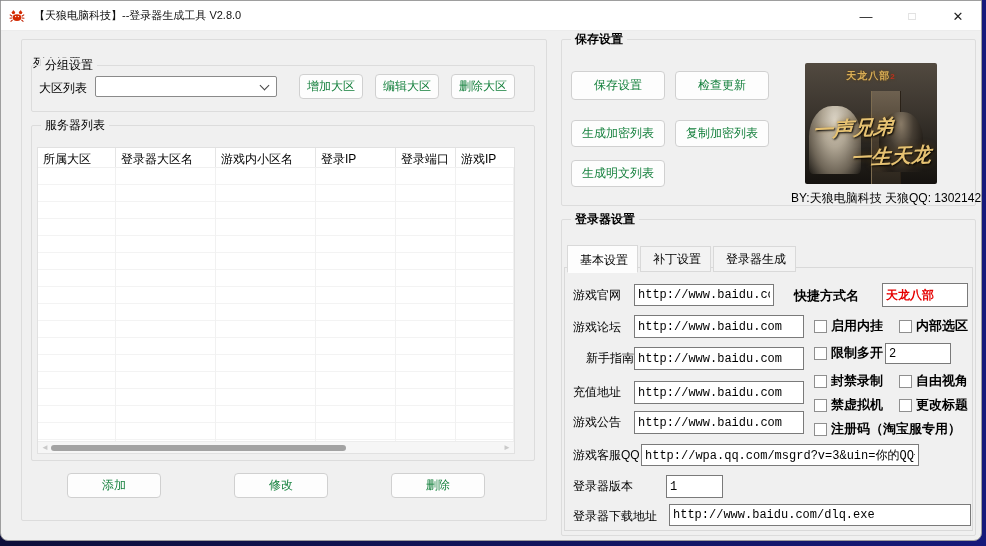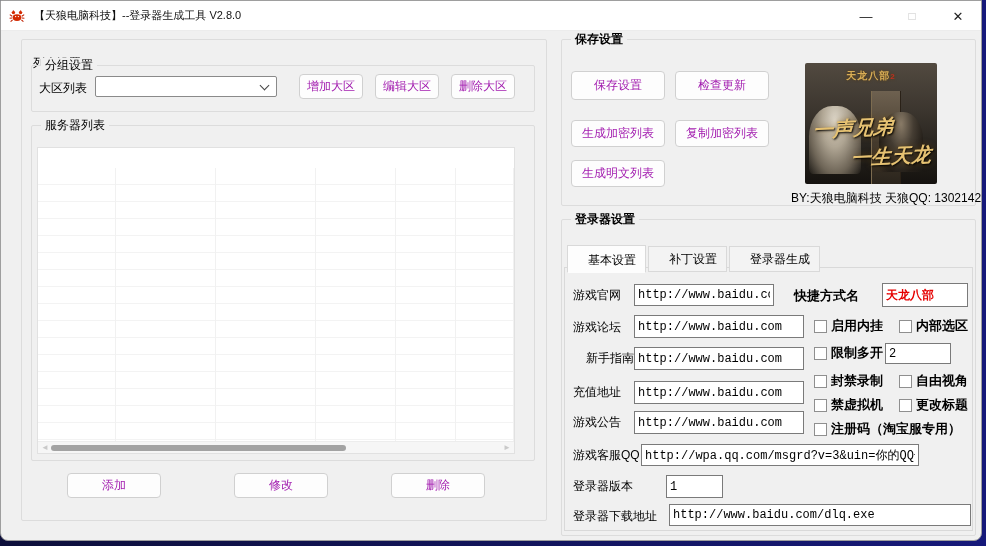--- a/index.html
+++ b/index.html
@@ -12,40 +12,40 @@
   .app-icon { margin-left:8px; width:16px; height:16px; }
   .title-text { margin-left:9px; font-size:11px; color:#111; }
   .wctrls { position:absolute; right:0; top:0; height:30px; display:flex; }
   .wctrl { width:46px; height:30px; display:flex; align-items:center; justify-content:center;
            font-size:13px; color:#222; cursor:pointer; }
   .wctrl.max { color:#c9c9c9; font-size:12px; }
   .grp { position:absolute; border:1px solid #dcdcdc; border-radius:2px; }
   .glabel { position:absolute; font-size:12px; color:#000; background:#f0f0f0; padding:0 4px; line-height:14px; }
   .glabel.b { font-weight:bold; }
   .btn { position:absolute; background:#fdfdfd; border:1px solid #d0d0d0; border-radius:4px;
-         font-size:12px; color:#a21caf; display:flex; align-items:center; justify-content:center; cursor:pointer; }
+         font-size:12px; color:#15803d; display:flex; align-items:center; justify-content:center; cursor:pointer; }
   .lbl { position:absolute; font-size:12px; color:#000; line-height:15px; white-space:nowrap; }
   .blbl { position:absolute; font-size:13px; font-weight:bold; color:#000; line-height:16px; white-space:nowrap; }
   .inp { position:absolute; background:#fff; border:1px solid #7a7a7a; font-family:"Liberation Mono", monospace;
          font-size:12px; color:#000; padding:0 3px; outline:none; }
   .sel { position:absolute; background:#fff; border:1px solid #8a8a8a; border-radius:2px; }
   .sel .chev { position:absolute; right:8px; top:5px; width:7px; height:7px;
                border-right:1.4px solid #444; border-bottom:1.4px solid #444; transform:rotate(45deg); }
   .cbox { position:absolute; width:13px; height:13px; background:#fff; border:1px solid #8f8f8f; cursor:pointer; }
   .table { position:absolute; left:36px; top:146px; width:478px; height:307px; background:#fff; border:1px solid #e1e1e1; }
   .thead { display:flex; height:20px; border-bottom:1px solid #f0f0f0; }
   .th { font-size:12px; color:#000; padding:3px 0 0 5px; border-right:1px solid #e5e5e5; overflow:hidden; white-space:nowrap; }
   .tbody { position:absolute; left:0; top:20px; right:0; bottom:12px; cursor:default;
            background-image:repeating-linear-gradient(to bottom, transparent 0, transparent 16px, #f3f3f3 16px, #f3f3f3 17px); }
   .tbody .vline { position:absolute; top:0; bottom:0; width:1px; background:#f1f1f1; }
   .hscroll { position:absolute; left:0; bottom:0; width:100%; height:12px; background:#f6f6f6; border-top:1px solid #ededed; }
   .hscroll .arrow { position:absolute; top:1px; font-size:8px; color:#c9c9c9; line-height:10px; }
   .hscroll .thumb { position:absolute; left:13px; top:3px; width:295px; height:6px; background:#a3a3a3; border-radius:3px; cursor:grab; }
   .tabs { position:absolute; left:566px; top:244px; display:flex; align-items:flex-end; z-index:2; }
-  .tab { font-size:12px; color:#000; padding:4px 9px 3px 20px; border:1px solid #d9d9d9; background:#f3f3f3;
+  .tab { font-size:12px; color:#000; padding:4px 9px 3px 12px; border:1px solid #d9d9d9; background:#f3f3f3;
          margin-right:2px; cursor:pointer; }
   .tab.active { background:#fdfdfd; padding-top:6px; border-bottom:1px solid #fdfdfd; margin-bottom:-1px; }
   .panel { position:absolute; left:563px; top:266px; width:409px; height:264px; border:1px solid #d9d9d9; z-index:1; }
   .note { position:absolute; font-size:12px; white-space:nowrap; }
   .banner { position:absolute; left:804px; top:62px; width:132px; height:121px; overflow:hidden; border-radius:2px;
             background:linear-gradient(180deg,#524a40 0%,#3b352e 40%,#23201b 75%,#15120f 100%); }
   .banner .pillar { position:absolute; left:66px; top:28px; width:30px; height:93px;
             background:linear-gradient(180deg,#6e6150,#43392c 60%,#2a241c); border-left:1px solid #7d6c50; border-right:1px solid #2a2117; }
   .banner .emblem { position:absolute; left:0; right:0; top:6px; text-align:center; font-size:10px; font-weight:bold;
             color:#d9ae56; text-shadow:0 0 3px #5a3c10; letter-spacing:1px; }
@@ -94,20 +94,28 @@
     <span class="chev"></span>
   </div>
   <div class="btn" style="left:298px;top:73px;width:64px;height:25px;">增加大区</div>
   <div class="btn" style="left:374px;top:73px;width:64px;height:25px;">编辑大区</div>
   <div class="btn" style="left:450px;top:73px;width:64px;height:25px;">删除大区</div>
 
   <div class="grp" style="left:30px;top:124px;width:504px;height:336px;"></div>
   <span class="glabel" style="left:40px;top:117px;">服务器列表</span>
 
   <div class="table">
+    <div class="thead">
+      <div class="th" style="width:78px;">所属大区</div>
+      <div class="th" style="width:100px;">登录器大区名</div>
+      <div class="th" style="width:100px;">游戏内小区名</div>
+      <div class="th" style="width:80px;">登录IP</div>
+      <div class="th" style="width:60px;">登录端口</div>
+      <div class="th" style="width:58px;border-right:none;">游戏IP</div>
+    </div>
     <div class="tbody">
       <div class="vline" style="left:77px;"></div>
       <div class="vline" style="left:177px;"></div>
       <div class="vline" style="left:277px;"></div>
       <div class="vline" style="left:357px;"></div>
       <div class="vline" style="left:417px;"></div>
       <div class="vline" style="left:475px;"></div>
     </div>
     <div class="hscroll">
       <span class="arrow" style="left:3px;">◄</span>

